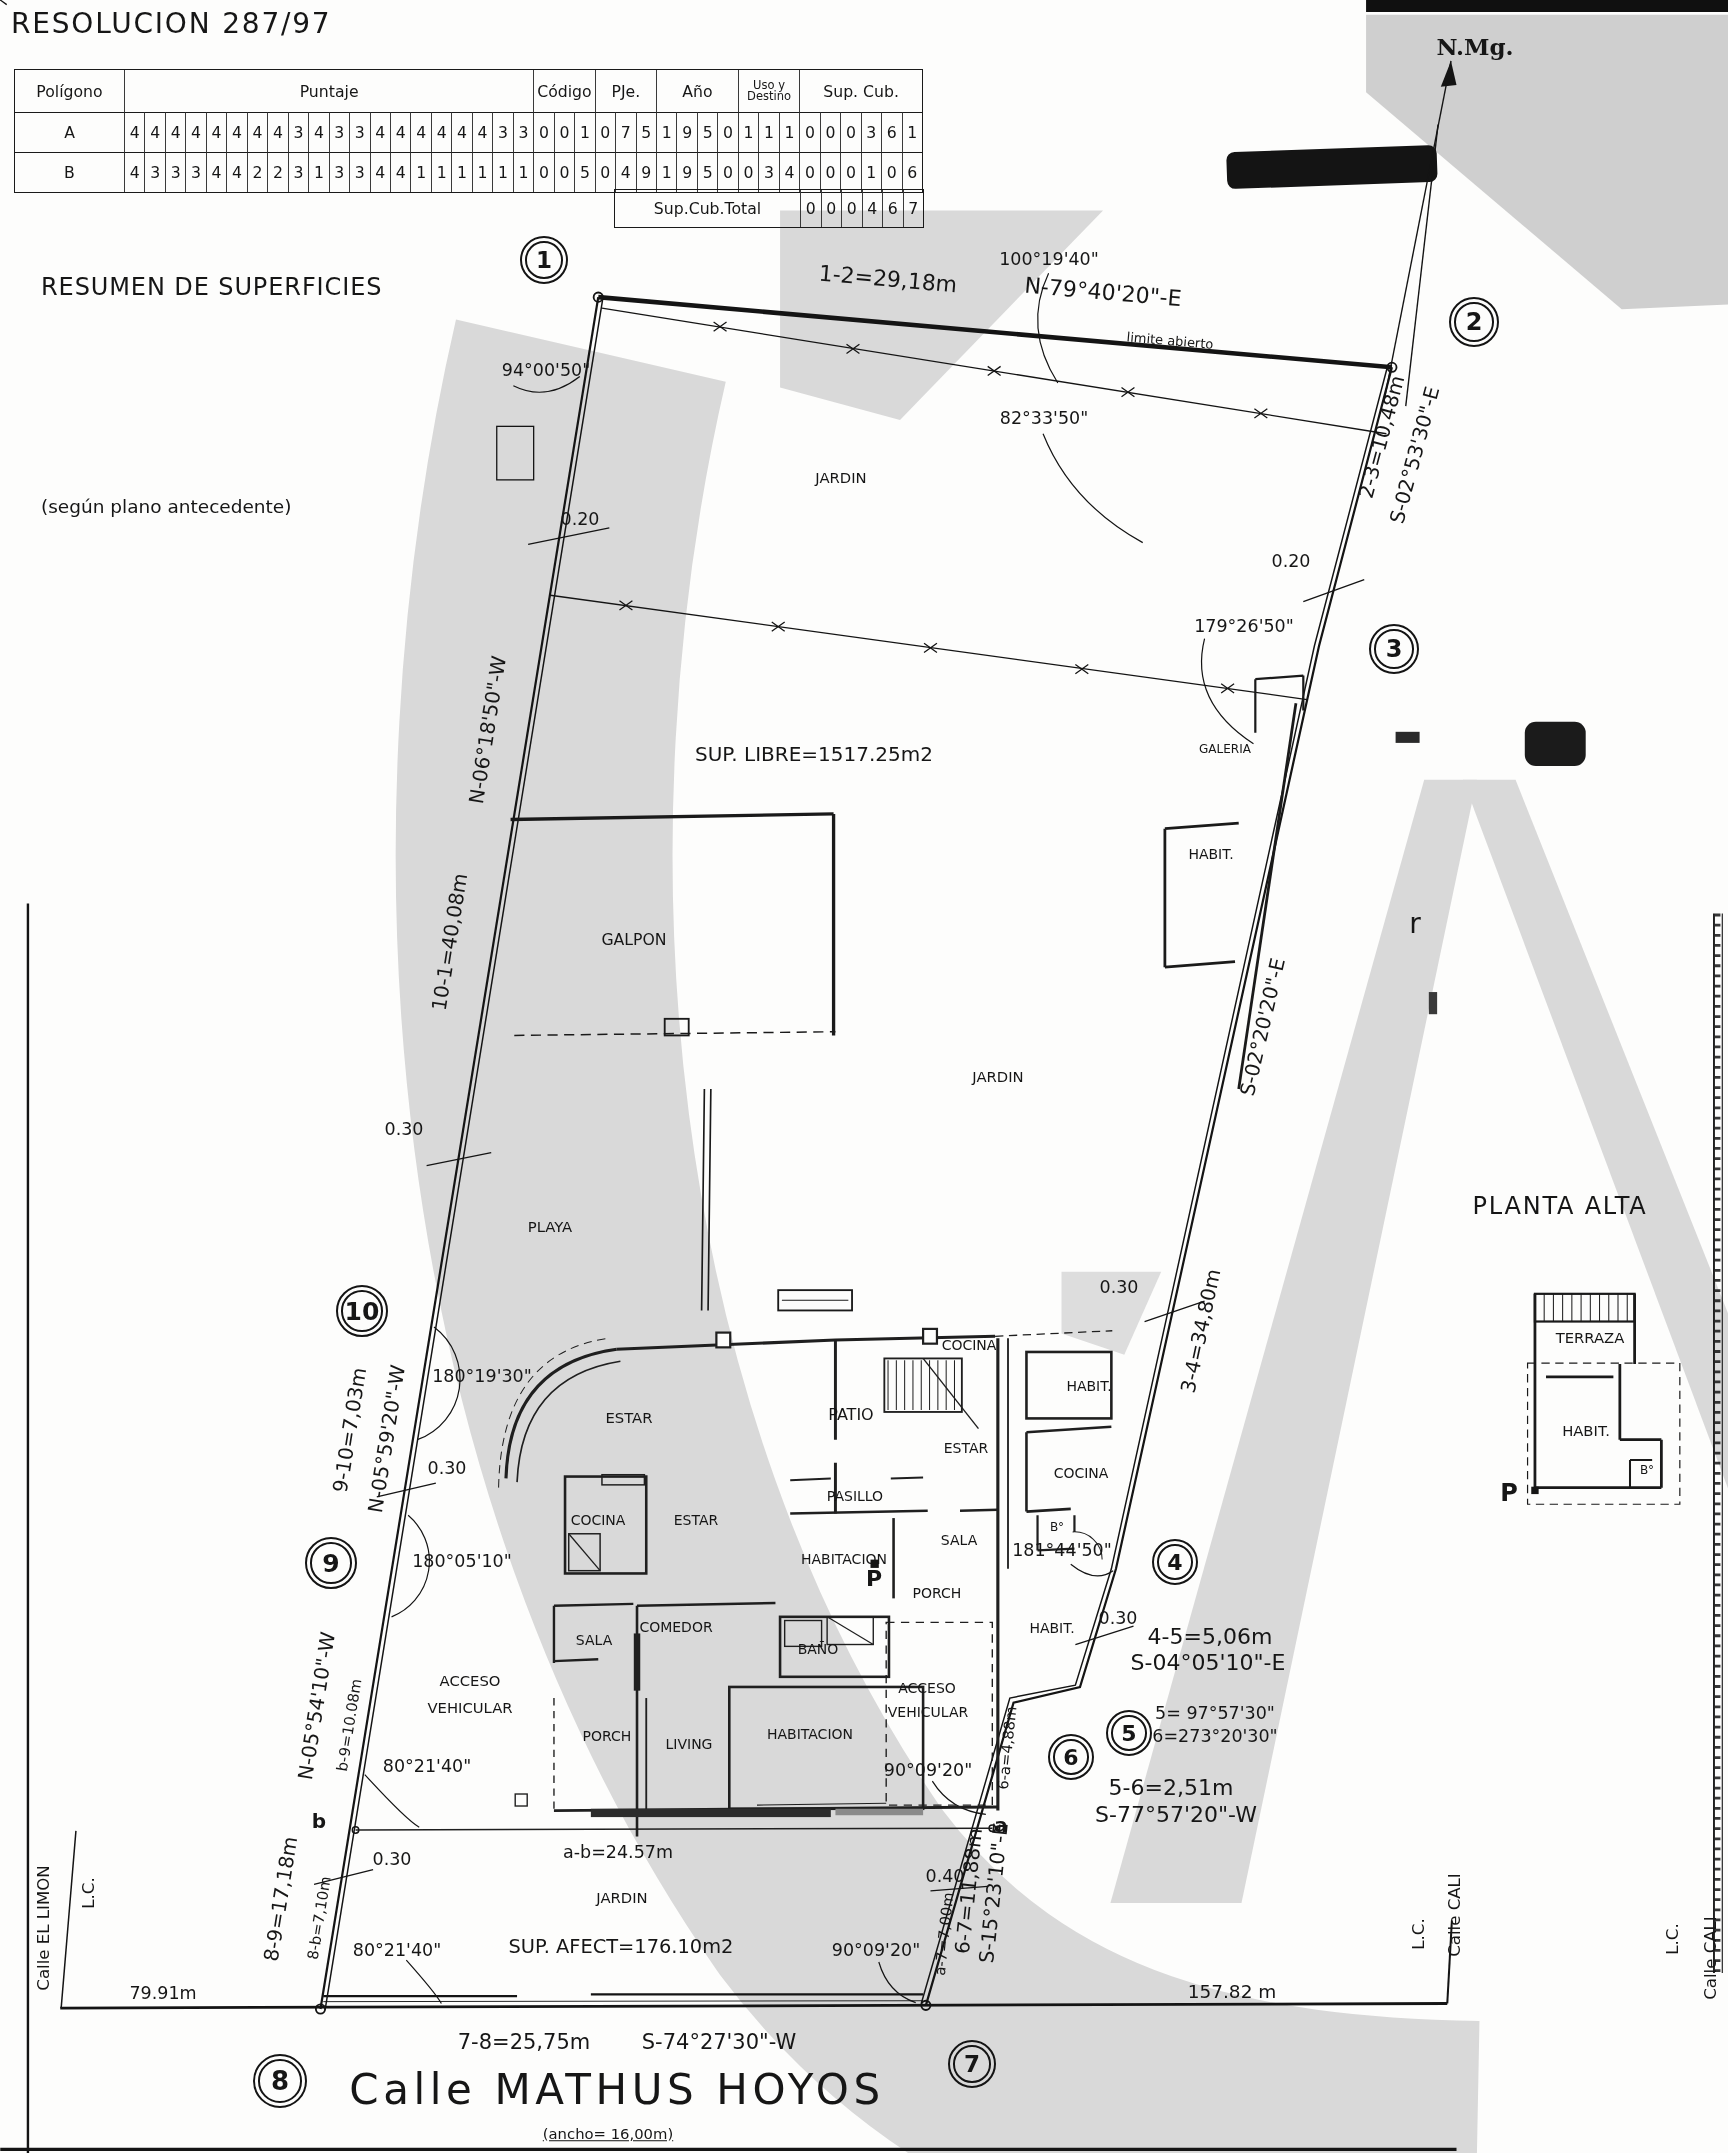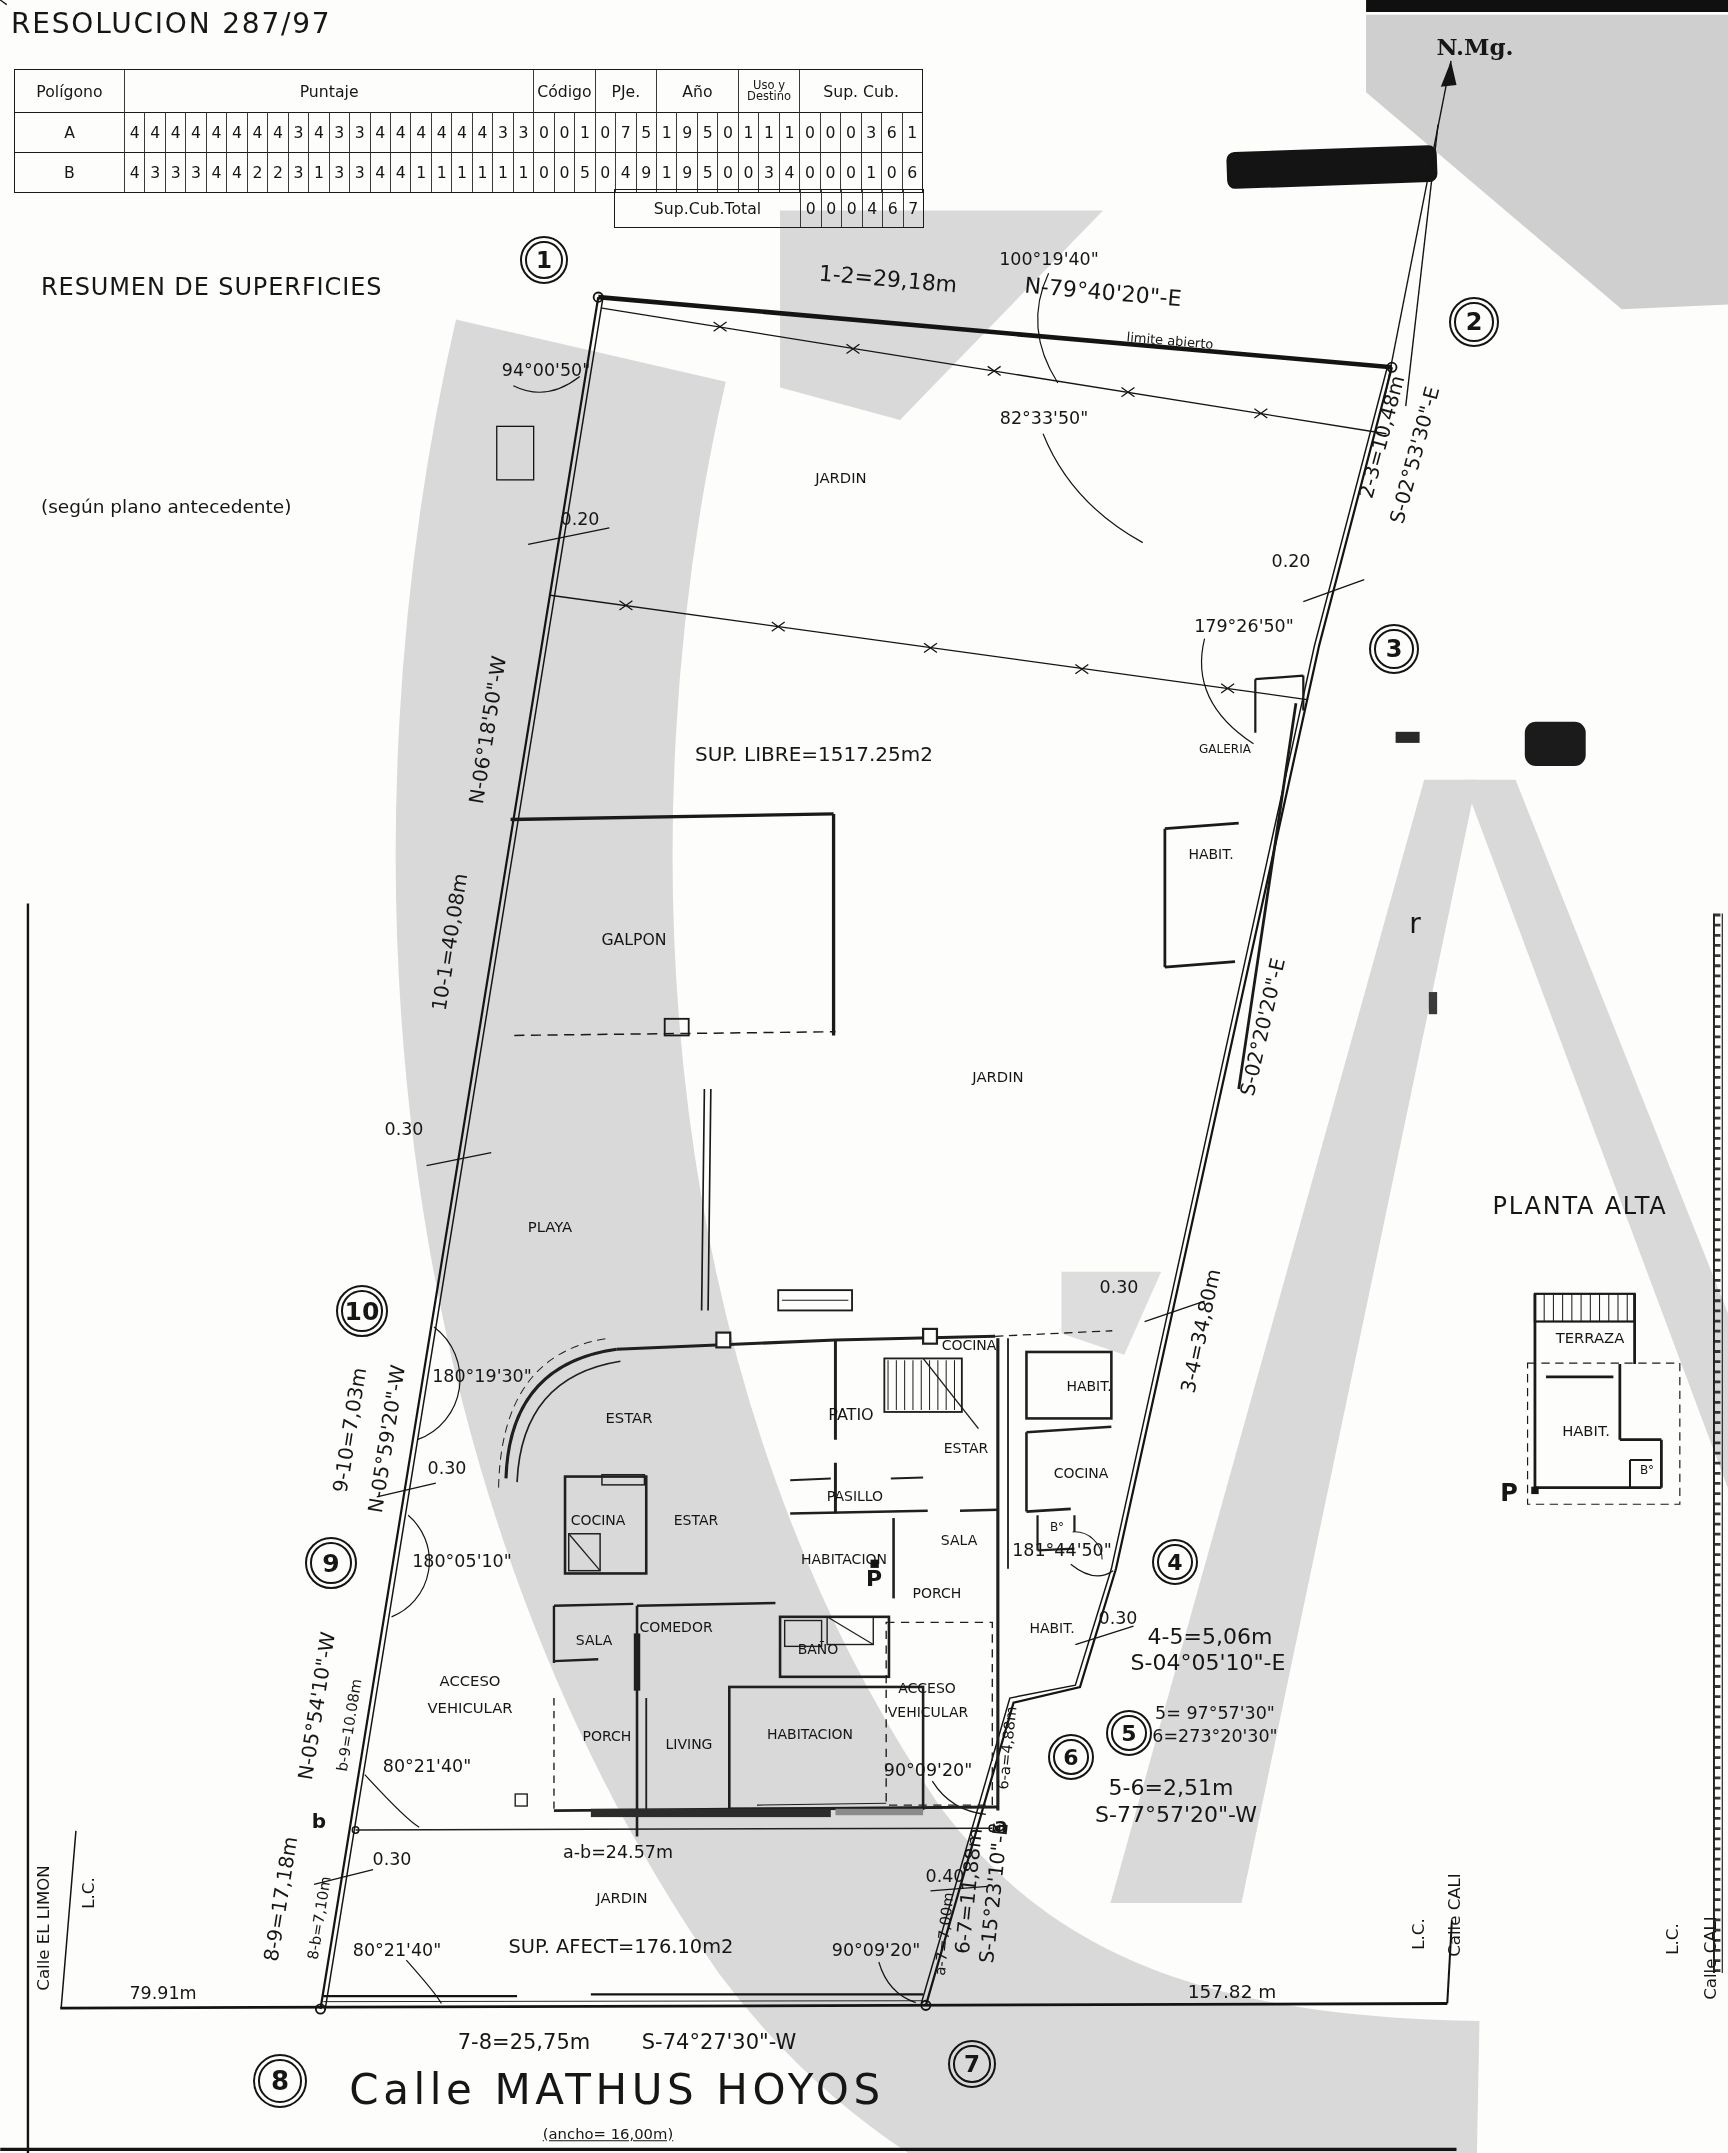--- a/index.html
+++ b/index.html
@@ -402,21 +402,21 @@
       <div class="lbl" style="left: 994px; top: 1893px; font-size: 20px; transform: translate(-50%, -50%) rotate(-84deg);">S-15°23'10"-E</div>
       <div class="lbl" style="left: 1232px; top: 1992px; font-size: 18.5px; transform: translate(-50%, -50%) rotate(0deg);">157.82  m</div>
       <div class="lbl" style="left: 1419px; top: 1934px; font-size: 16.6px; transform: translate(-50%, -50%) rotate(-90deg);">L.C.</div>
       <div class="lbl" style="left: 1455px; top: 1915px; font-size: 16.6px; transform: translate(-50%, -50%) rotate(-90deg);">Calle CALI</div>
       <div class="lbl" style="left: 1673px; top: 1939px; font-size: 16.6px; transform: translate(-50%, -50%) rotate(-90deg);">L.C.</div>
       <div class="lbl" style="left: 1711px; top: 1958px; font-size: 16.6px; transform: translate(-50%, -50%) rotate(-90deg);">Calle CALI</div>
       <div class="lbl" style="left: 524px; top: 2042px; font-size: 21px; transform: translate(-50%, -50%) rotate(0deg);">7-8=25,75m</div>
       <div class="lbl" style="left: 719px; top: 2042px; font-size: 21px; transform: translate(-50%, -50%) rotate(0deg);">S-74°27'30"-W</div>
       <div class="lbl" style="left: 617px; top: 2090px; font-size: 42px; transform: translate(-50%, -50%) rotate(0deg); letter-spacing: 4.6px;">Calle MATHUS HOYOS</div>
       <div class="lbl" style="left: 608px; top: 2134px; font-size: 14.8px; transform: translate(-50%, -50%) rotate(0deg); text-decoration: underline;">(ancho=  16,00m)</div>
-      <div class="lbl" style="left: 1560px; top: 1207px; font-size: 24px; transform: translate(-50%, -50%) rotate(0deg); letter-spacing: 1.8px; margin-left: 20px;">PLANTA ALTA</div>
+      <div class="lbl" style="left: 1560px; top: 1207px; font-size: 24px; transform: translate(-50%, -50%) rotate(0deg); letter-spacing: 1.8px;">PLANTA ALTA</div>
       <div class="lbl" style="left: 1590px; top: 1338px; font-size: 14.8px; transform: translate(-50%, -50%) rotate(0deg);">TERRAZA</div>
       <div class="lbl" style="left: 1586px; top: 1431px; font-size: 14.8px; transform: translate(-50%, -50%) rotate(0deg);">HABIT.</div>
       <div class="lbl" style="left: 1647px; top: 1470px; font-size: 12px; transform: translate(-50%, -50%) rotate(0deg);">B°</div>
       <div class="lbl" style="left: 1509px; top: 1494px; font-size: 24px; transform: translate(-50%, -50%) rotate(0deg); font-weight: bold;">P</div>
     </div>
   <div id="vertices">
       <div class="vertex" style="left: 520px; top: 236px; width: 48px; height: 48px;">
         <span style="font-size: 23px;">1</span>
       </div>
       <div class="vertex" style="left: 1449px; top: 297px; width: 50px; height: 50px;">

